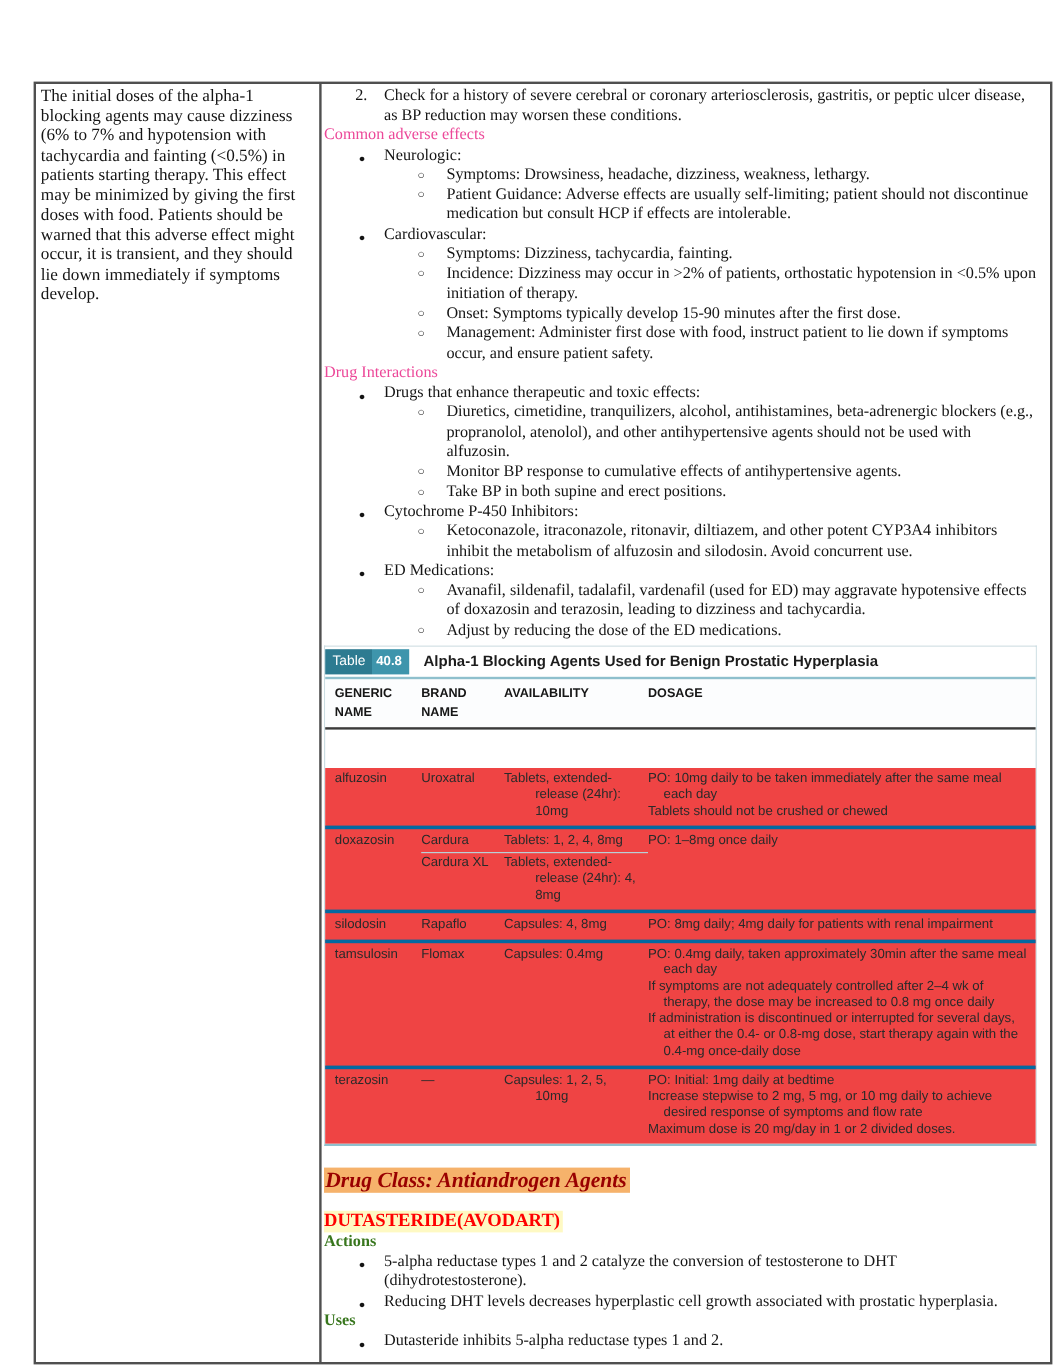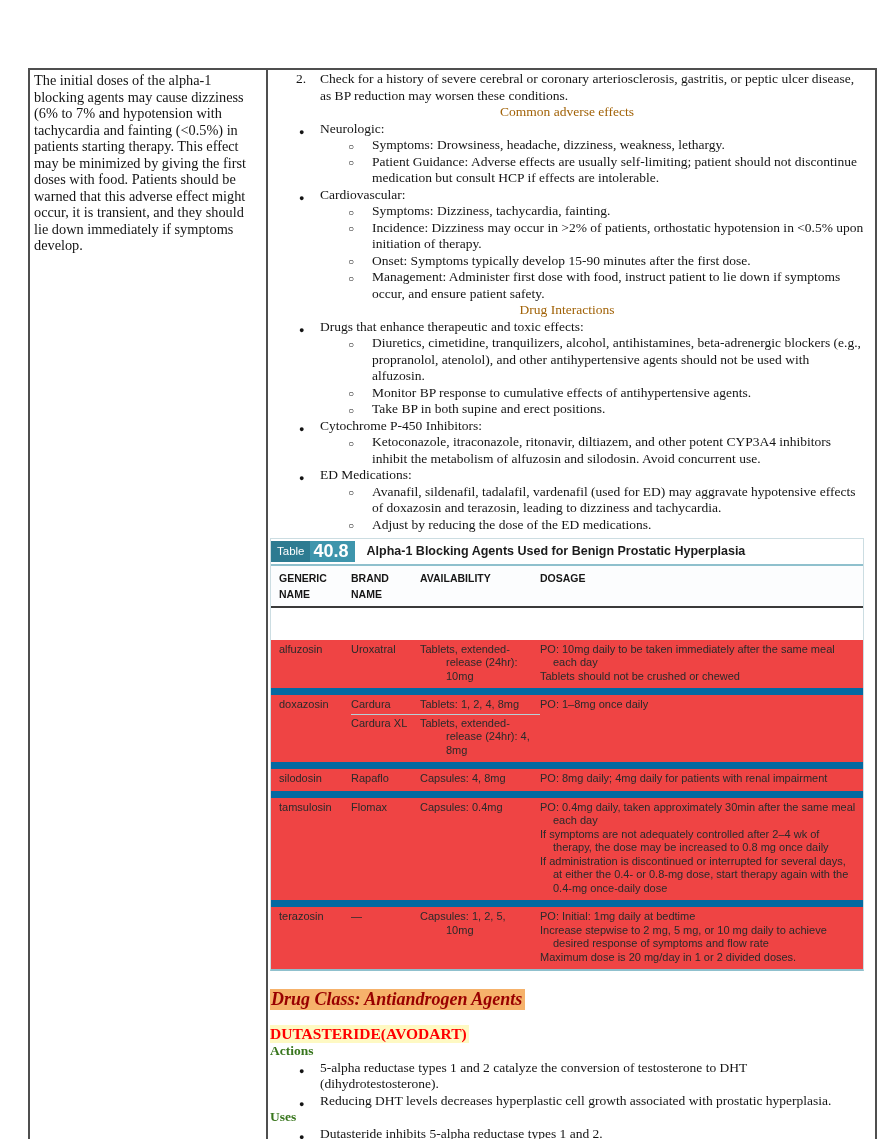--- a/index.html
+++ b/index.html
@@ -3,40 +3,40 @@
 <meta charset="utf-8">
 <style>
   html,body{margin:0;padding:0;background:#ffffff;}
   body{width:880px;min-height:1139px;position:relative;font-family:"Liberation Serif",serif;color:#141414;}
   .doc-frame{position:absolute;left:28px;top:68px;width:849px;min-height:1032px;border:2px solid #4f4f4f;display:flex;box-sizing:border-box;background:#fff;}
   .left-col{width:238px;min-width:238px;border-right:2px solid #4f4f4f;padding:2px 5px 2px 4px;box-sizing:border-box;font-size:14.3px;line-height:16.5px;}
   .right-col{flex:1;padding:1px 20px 10px 2px;box-sizing:border-box;font-size:13.5px;line-height:16.5px;}
   .blk{position:relative;}
   .numbered{padding-left:50px;}
   .num-marker{position:absolute;left:26px;top:0;}
-  .heading-blue{color:#a16207;text-align:center;}
+  .heading-blue{color:#ec4899;}
   .heading-green{color:#38761d;font-weight:bold;}
   .bullet-1{padding-left:50px;}
   .bullet-1::before{content:"●";position:absolute;left:29px;top:3px;font-size:9px;}
   .bullet-2{padding-left:102px;}
   .bullet-2::before{content:"○";position:absolute;left:78px;top:1.5px;font-size:10px;}
   .drug-class{margin-top:20px;}
   .drug-class .hl{background:#f6b26b;color:#990000;font-weight:bold;font-style:italic;font-size:18px;padding:0 3px 1px 1px;}
   .drug-name{margin-top:16px;}
   .drug-name .hl{background:#fef9c3;color:#ff0000;font-weight:bold;font-size:15.5px;padding:0 2px 1px 0;}
   
   .drug-table{margin-top:5px;width:594px;font-family:"Liberation Sans",sans-serif;border:1px solid #ccdde2;border-bottom:2px solid #8fc0cd;box-sizing:border-box;}
   .t-titlebar{display:flex;align-items:center;background:#fff;padding:2px 0 2px 0;}
   .t-badge{display:flex;font-size:11.5px;}
   .t-badge-label{background:#2d7b91;color:#fff;padding:2px 5px 2px 6px;}
-  .t-badge-num{background:#3e95ac;color:#fff;padding:2px 6px 2px 4px;font-weight:bold;font-size:18px;}
+  .t-badge-num{background:#3e95ac;color:#fff;padding:2px 6px 2px 4px;font-weight:bold;font-size:11px;}
   .t-title{font-weight:bold;font-size:12.5px;margin-left:12px;color:#1c1c1c;}
   .t-header{display:grid;grid-template-columns:72px 69px 120px 1fr;border-top:2px solid #8fc0cd;border-bottom:2px solid #3a3a3a;background:#fcfdfe;padding:4px 4px 3px 8px;font-size:10.5px;font-weight:bold;color:#161616;}
   .t-body{background:#ef4444;margin-top:32px;}
-  .t-row{display:grid;grid-template-columns:72px 189px 1fr;padding:3px 4px 5px 8px;border-top:7px solid #0369a1;}
+  .t-row{display:grid;grid-template-columns:72px 189px 1fr;padding:3px 4px 5px 8px;border-top:3px solid #0369a1;}
   .t-row:first-child{border-top:none;}
   .t-cell,.t-brand,.t-avail,.dosage-line{font-size:11px;line-height:13.5px;color:#2a2a2a;}
   .t-variant{display:grid;grid-template-columns:69px 1fr;}
   .t-variant + .t-variant{border-top:1px solid #b9cfd6;margin-top:2px;padding-top:2px;}
   .t-avail{padding-left:26px;text-indent:-26px;padding-right:4px;}
   .dosage-line{margin:0;padding-left:13px;text-indent:-13px;padding-right:2px;}
 </style>
 </head>
 <body>
 

